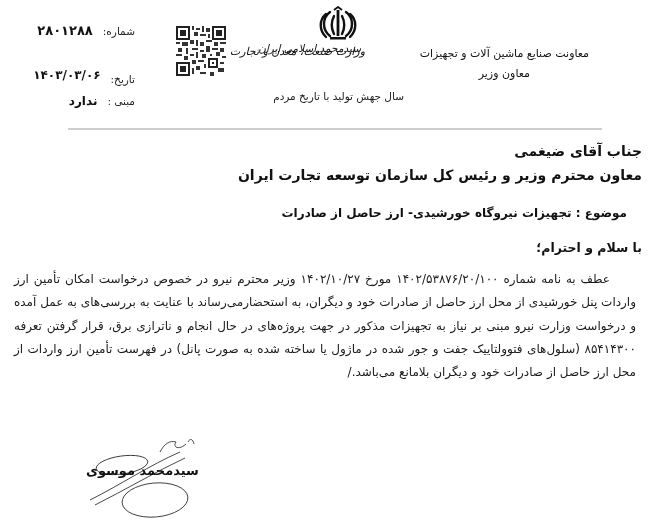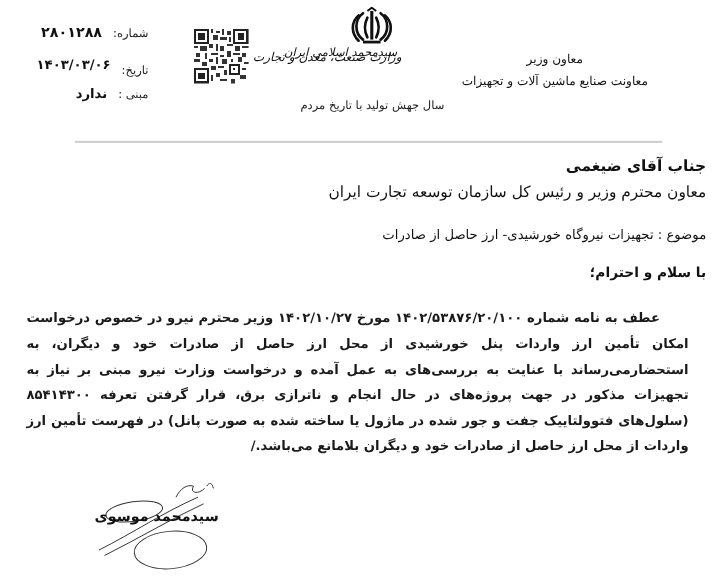--- a/index.html
+++ b/index.html
@@ -22,21 +22,21 @@
     .meta-row {
       position: absolute;
       direction: rtl;
       display: flex;
       align-items: baseline;
       gap: 10px;
       white-space: nowrap;
     }
     .meta-label { font-size: 10.5px; color: #222; }
     .meta-value { font-size: 13px; font-weight: bold; color: #111; }
-    .meta-value.small { font-size: 12px; }
+    .meta-value.small { font-size: 12px; margin-top: 16px; }
 
     
     .qr {
       left: 176px; top: 26px;
       width: 50px; height: 50px;
     }
 
     
     .emblem {
       left: 318px; top: 6px;
@@ -78,45 +78,45 @@
     }
 
     
     .addr1 {
       right: 9px; top: 143px;
       font-size: 14px; font-weight: bold;
       white-space: nowrap;
     }
     .addr2 {
       right: 9px; top: 167px;
-      font-size: 14px; font-weight: normal;
+      font-size: 14px; font-weight: bold;
       white-space: nowrap;
     }
     .subject {
-      right: 9px; top: 206px;
-      font-size: 12px; font-weight: normal;
+      right: 24px; top: 206px;
+      font-size: 12px; font-weight: bold;
       white-space: nowrap;
     }
     .greeting {
       right: 9px; top: 240px;
       font-size: 12.5px; font-weight: bold;
       white-space: nowrap;
       text-align: right;
     }
 
     
     .body-text {
       left: 8px; right: 9px; top: 262px;
       font-size: 12px;
       line-height: 23.3px;
       text-align: justify;
       text-align-last: right;
       color: #1a1a1a;
     }
-    .body-text p { margin: 16px; text-indent: 26px; font-weight: bold; }
+    .body-text p { margin: 6px; text-indent: 26px; }
 
     
     .signature {
       left: 60px; top: 430px;
       width: 150px; height: 96px;
     }
     .sig-name {
       left: 86px; top: 463px;
       font-size: 13px; font-weight: bold;
       white-space: nowrap;
@@ -219,22 +219,22 @@
     <path d="M16 4 L20 1 L24 4" fill="none" stroke="#111" stroke-width="1.8"></path>
     <rect x="12" y="31" width="16" height="2.5" fill="#111"></rect>
   </svg>
 </div>
 
 <div class="abs rtl ministry-line1">سیدمحمد اسلامی ایران</div>
 <div class="abs rtl ministry-line2">وزارت صنعت، معدن و تجارت</div>
 <div class="abs rtl slogan">سال جهش تولید با تاریخ مردم</div>
 
 <div class="abs rtl dept">
+  <div>معاونت صنایع ماشین آلات و تجهیزات</div>
   <div>معاون وزیر</div>
-  <div>معاونت صنایع ماشین آلات و تجهیزات</div>
 </div>
 
 <div class="abs divider"></div>
 
 <div class="abs rtl addr1">جناب آقای ضیغمی</div>
 <div class="abs rtl addr2">معاون محترم وزیر و رئیس کل سازمان توسعه تجارت ایران</div>
 <div class="abs rtl subject">موضوع : تجهیزات نیروگاه خورشیدی- ارز حاصل از صادرات</div>
 <div class="abs rtl greeting">با سلام و احترام؛</div>
 
 <div class="abs rtl body-text">

